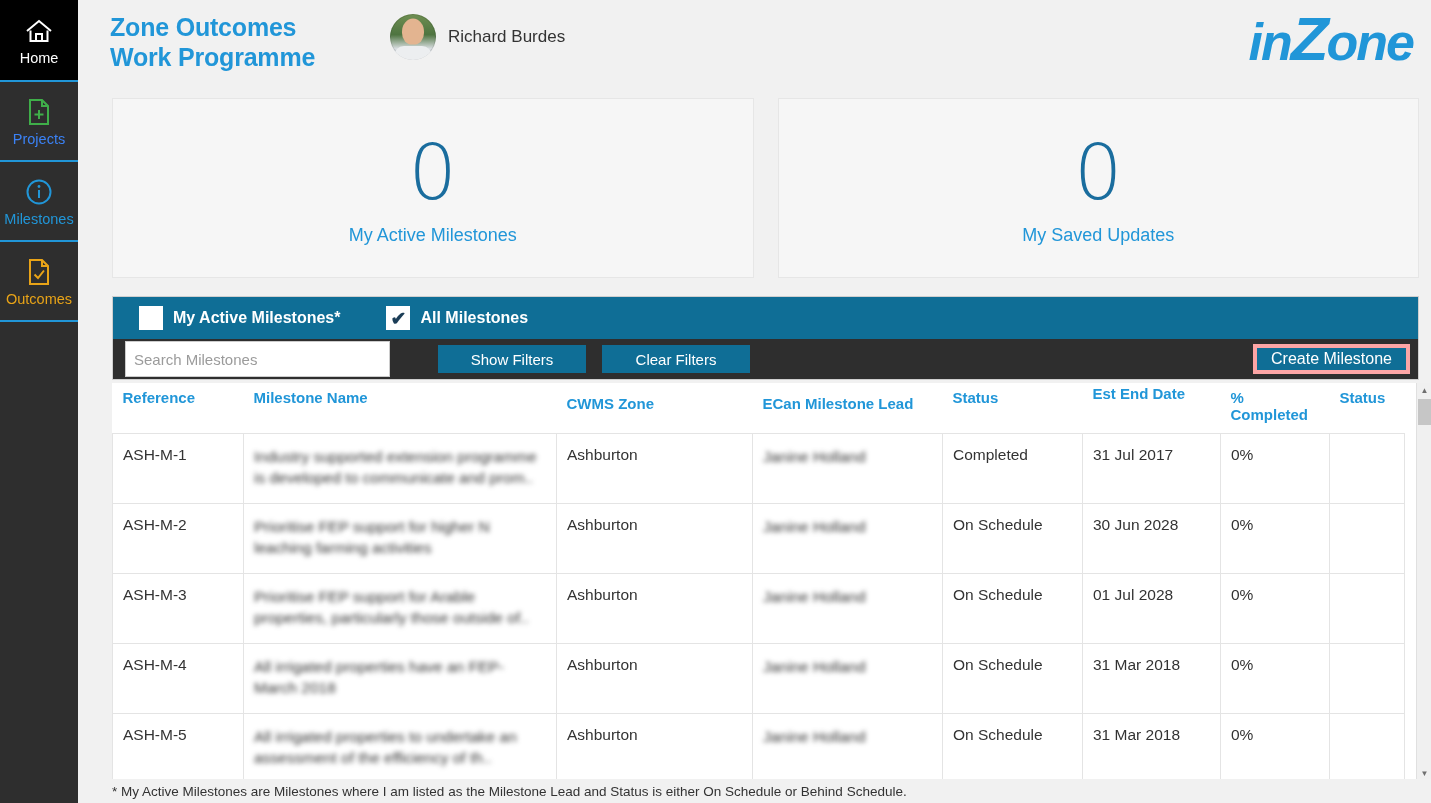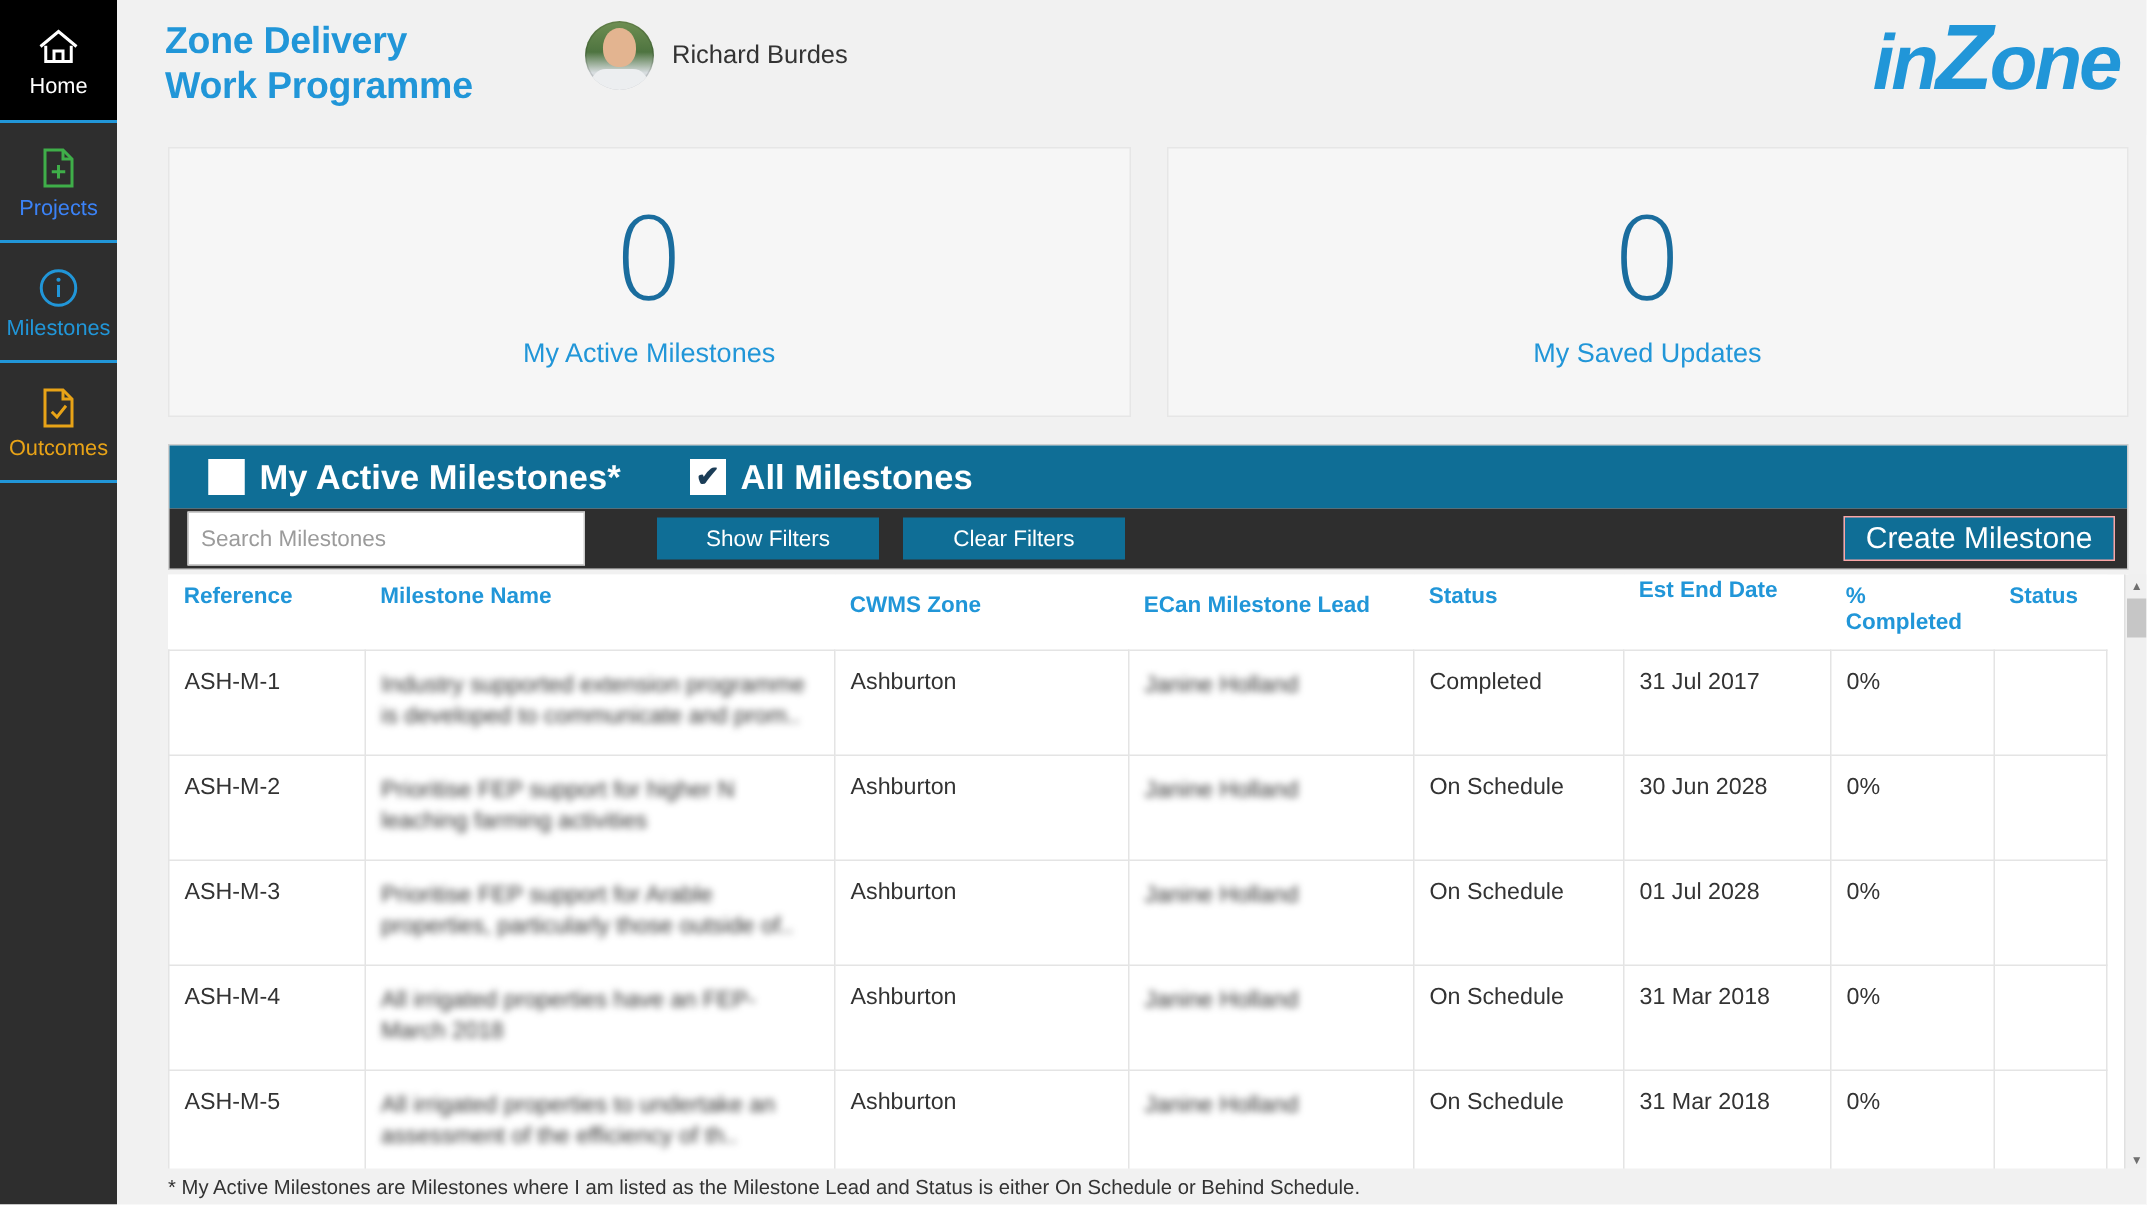--- a/index.html
+++ b/index.html
@@ -80,40 +80,40 @@
   
   #filterbar { position:absolute; left:112px; top:296px; width:1307px; height:84px; border:1px solid #cfcfcf; }
   #filter-top {
     height:42px; background:#0f6e96; display:flex; align-items:center; padding-left:26px; gap:10px;
   }
   .chk {
     width:24px; height:24px; background:#ffffff; border:1px solid #ffffff;
     display:flex; align-items:center; justify-content:center; cursor:pointer;
   }
   .chk .tick { color:#1b3d57; font-size:19px; font-weight:bold; line-height:19px; }
-  .chk-lbl { color:#ffffff; font-size:23px; font-weight:bold; }
+  .chk-lbl { color:#ffffff; font-size:16px; font-weight:bold; }
   .gap-30 { width:26px; }
   #filter-bot {
     height:40px; background:#2e2e2e; display:flex; align-items:center; padding-left:12px; gap:16px;
     position:relative;
   }
   #search-input {
     width:265px; height:36px; background:#ffffff; border:1px solid #cccccc;
     font-size:15px; color:#9b9b9b; padding:0 8px; font-family:"Liberation Sans", sans-serif;
   }
   #search-input::placeholder { color:#9b9b9b; }
   .fbtn {
     background:#0f6e96; color:#ffffff; border:none; height:28px; padding:0 20px;
     font-size:15px; font-family:"Liberation Sans", sans-serif; cursor:pointer;
   }
   #btn-show { margin-left:32px; min-width:148px; }
   #btn-clear { min-width:148px; }
   #btn-create {
-    position:absolute; right:8px; background:#0f6e96; color:#ffffff; border:1px solid #fca5a5;
-    height:30px; padding:0 14px; font-size:20px; cursor:pointer;
+    position:absolute; right:8px; background:#0f6e96; color:#ffffff; border:4px solid #fca5a5;
+    height:30px; padding:0 14px; font-size:16px; cursor:pointer;
     font-family:"Liberation Sans", sans-serif;
   }
 
   
   #tablewrap { position:absolute; left:112px; top:383px; width:1307px; height:397px; background:#ffffff; overflow:hidden; }
   table.grid { width:1292px; border-collapse:collapse; table-layout:fixed; }
   table.grid th {
     color:#2196d8; font-size:15px; font-weight:bold; text-align:left;
     padding:6px 10px 10px 10px; background:#ffffff; vertical-align:top; border:none;
   }
@@ -192,21 +192,21 @@
           <path d="M7.5 16.5 L11 20 L17 12.5" fill="none" stroke="#e8a317" stroke-width="2"></path>
         </svg>
       </span>
       <span class="nav-lbl nav-outcomes-lbl">Outcomes</span>
     </div>
     <div class="nav-sep"></div>
   </nav>
 
   <header id="header">
     <div id="page-title">
-      <div>Zone Delivery</div>
+      <div>Zone Outcomes</div>
       <div>Work Programme</div>
     </div>
 
     <div id="user-block">
       <div id="avatar">
         <div class="face"></div>
         <div class="shirt"></div>
       </div>
       <div id="user-name">Richard Burdes</div>
     </div>

